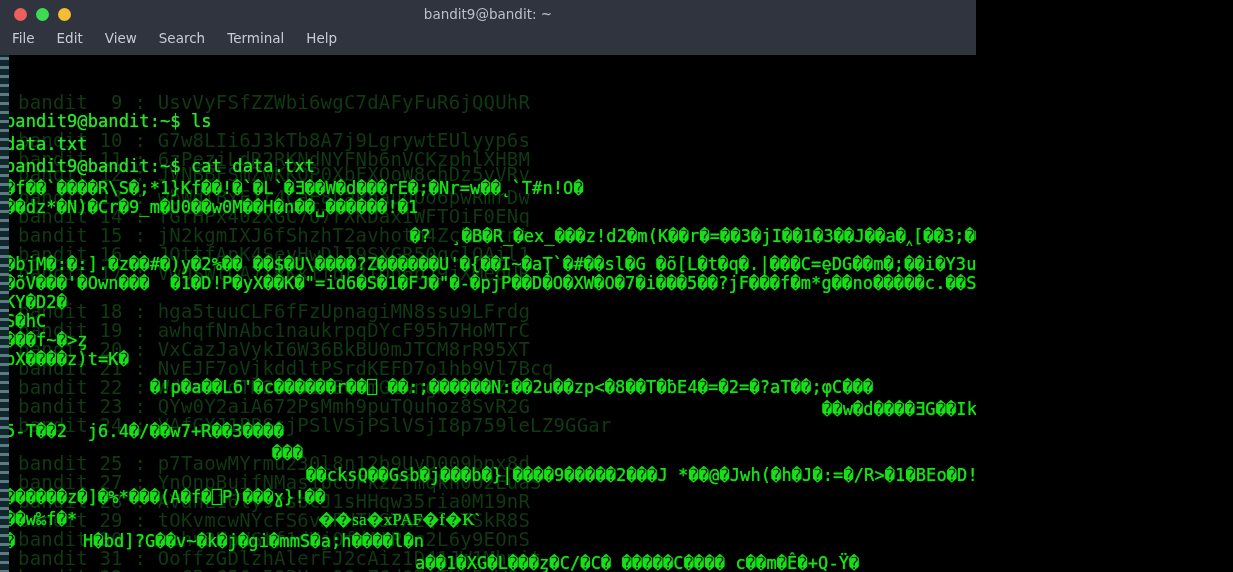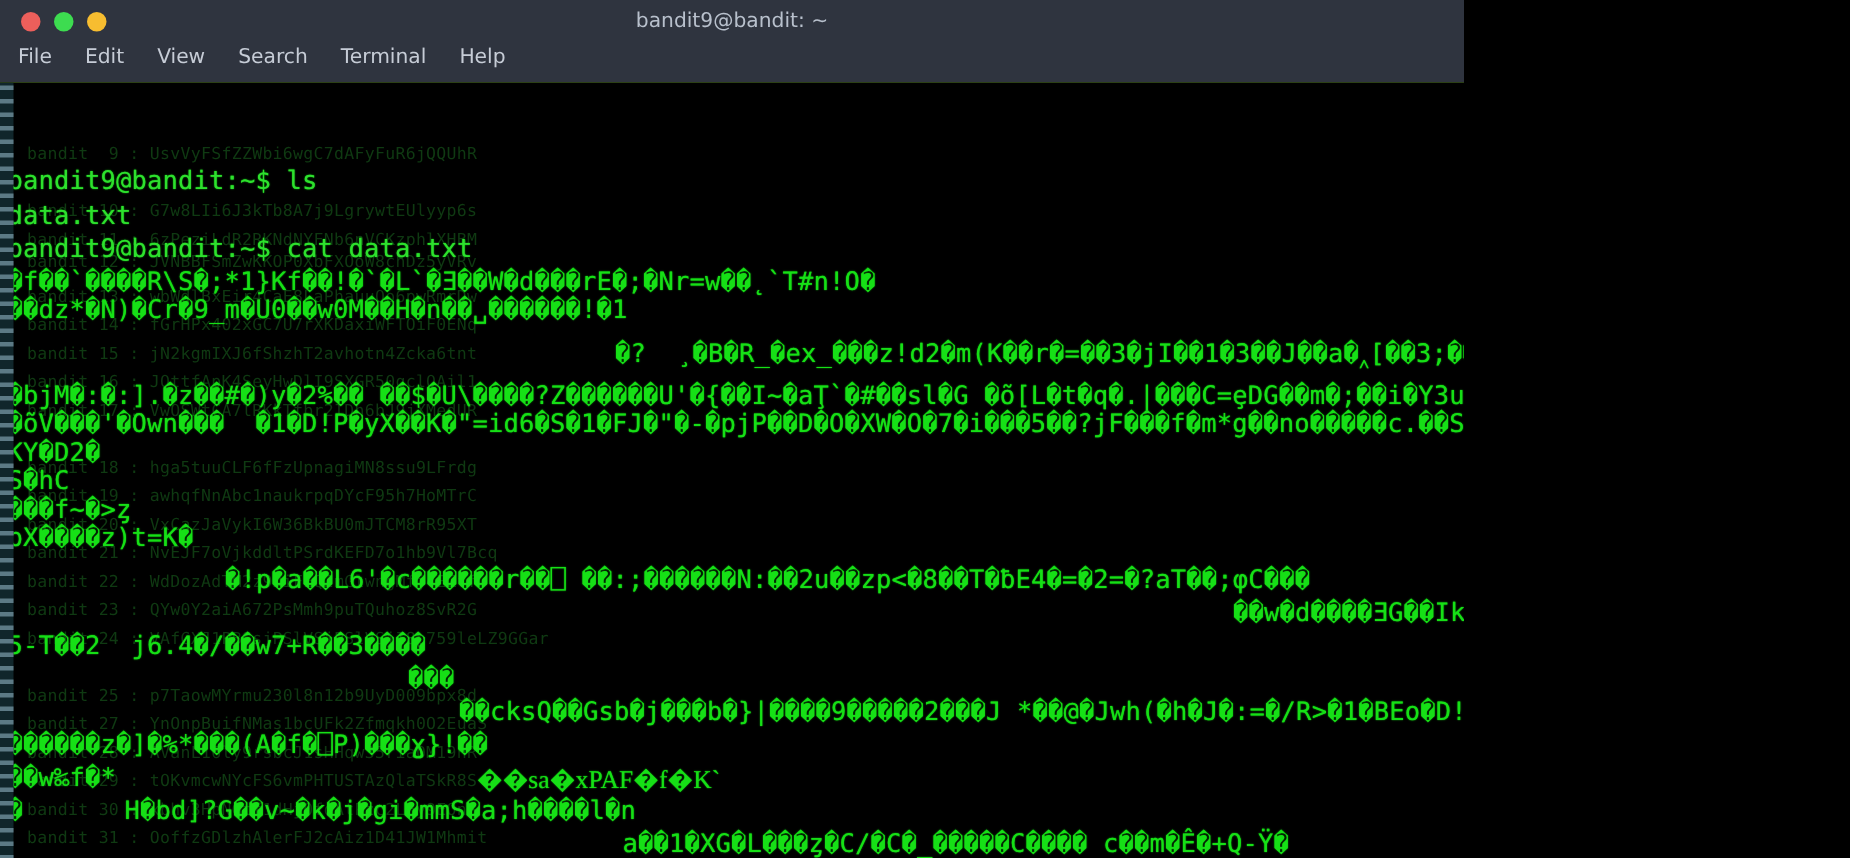--- a/index.html
+++ b/index.html
@@ -111,21 +111,21 @@
     width: 1233px;
     height: 517px;
     z-index: 1;
     pointer-events: none;
   }
   .ghost-line {
     position: absolute;
     white-space: pre;
     color: #0f3a12;
     font-family: "DejaVu Sans Mono", "Liberation Mono", monospace;
-    font-size: 11px;
+    font-size: 19px;
     line-height: 19px;
     letter-spacing: 0.2px;
   }
 
   
   #fg-layer {
     position: absolute;
     left: 0; top: 0;
     width: 1233px;
     height: 517px;

